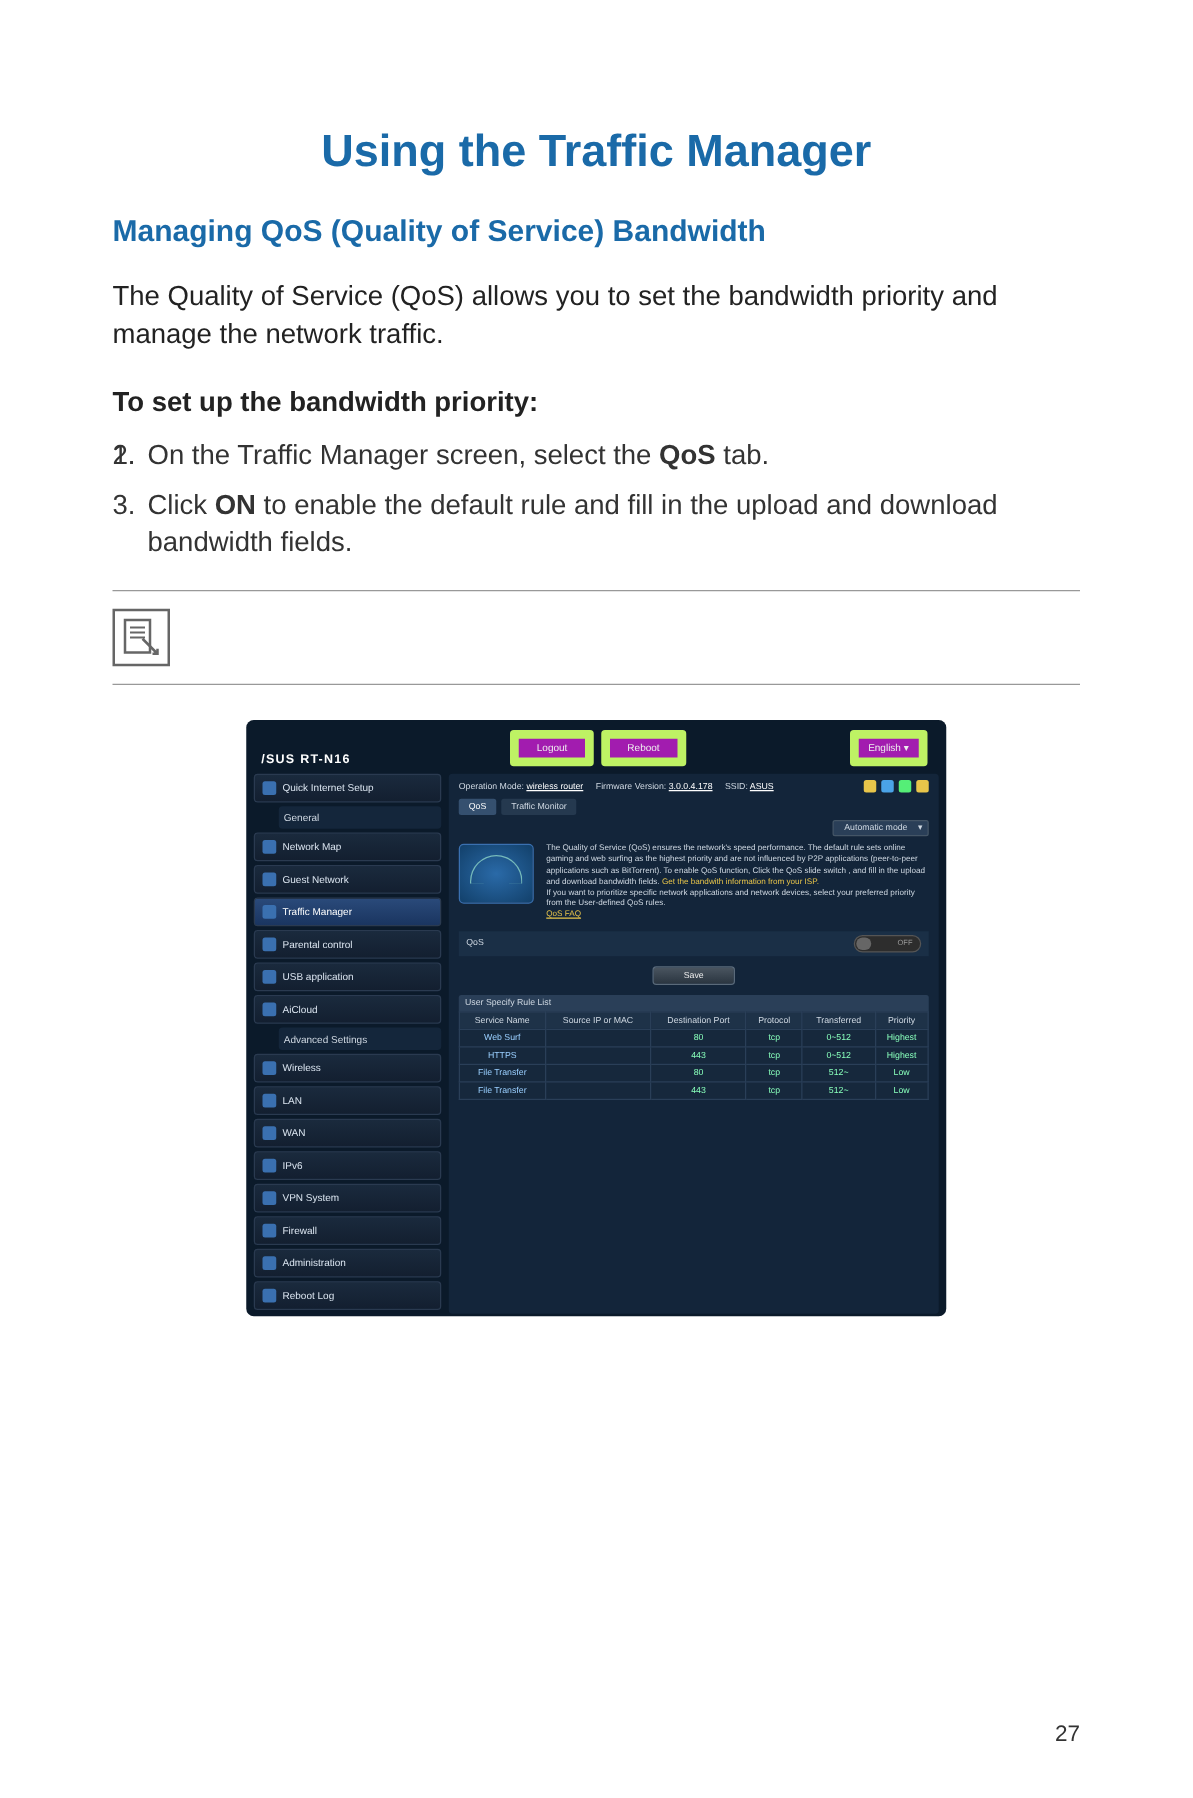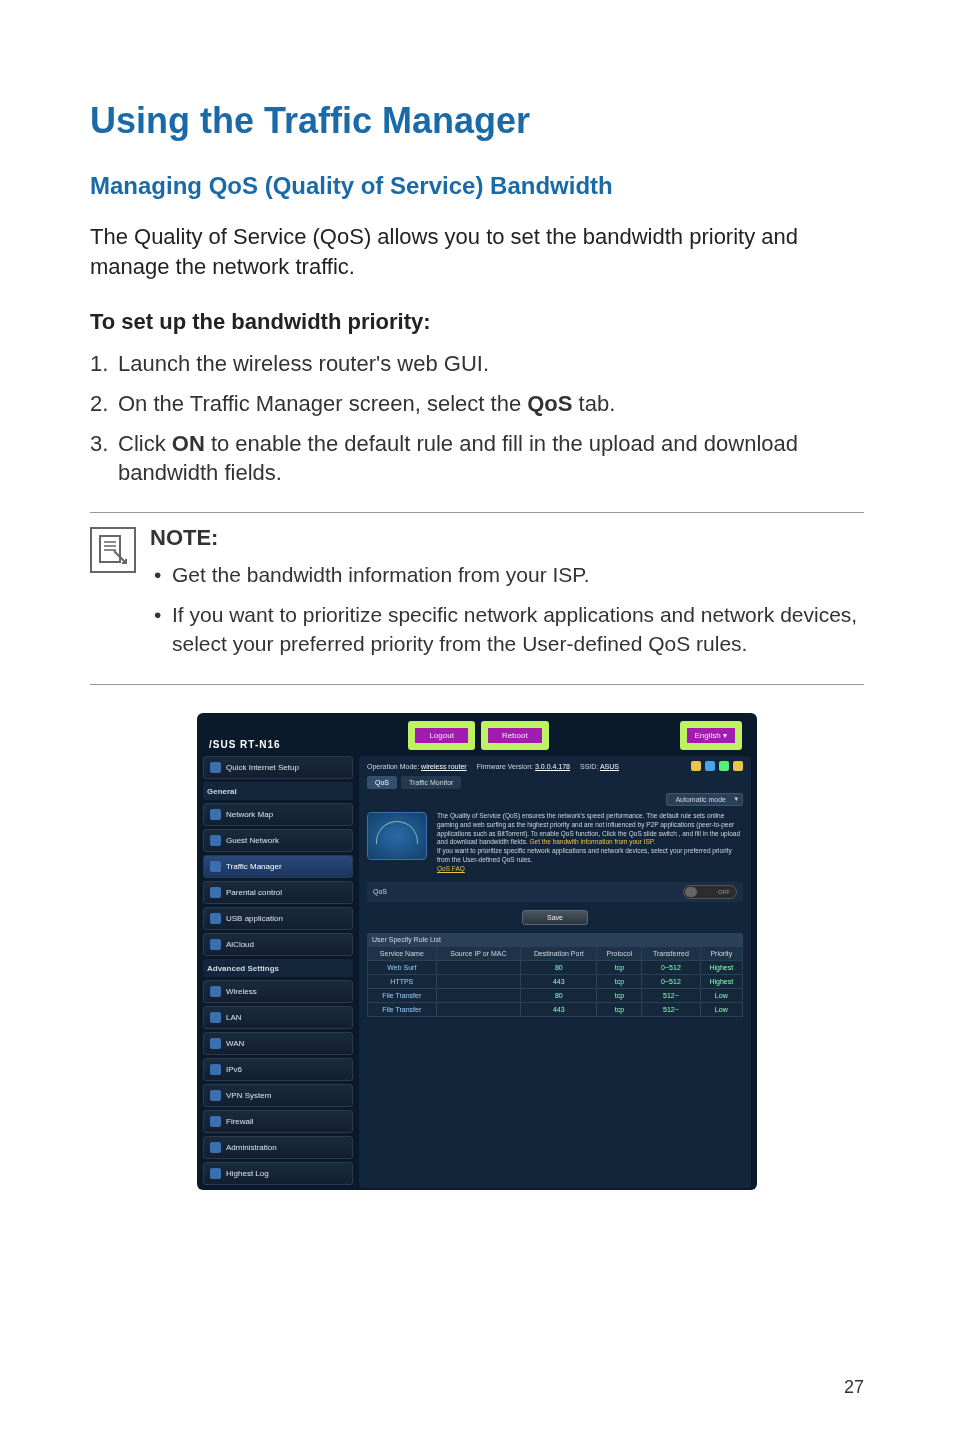--- a/index.html
+++ b/index.html
@@ -10,20 +10,21 @@
     background: #fff;
     padding: 100px 90px 40px 90px;
     color: #333;
     position: relative;
   }
   h1 {
     color: #1a6aa8;
     font-size: 36px;
     font-weight: bold;
     margin-bottom: 30px;
+    text-align: center;
   }
   h2 {
     color: #1a6aa8;
     font-size: 24px;
     font-weight: bold;
     margin-bottom: 22px;
   }
   .body-text {
     font-size: 22px;
     line-height: 1.35;
@@ -132,25 +133,26 @@
     display: flex;
     align-items: center;
     gap: 5px;
     color: #dbe5f0;
     font-size: 8px;
   }
   .side-item.active { background: linear-gradient(#2a4a7a, #1a3560); color: #fff; }
   .side-section {
     color: #cfd8e2;
     font-size: 8px;
-    font-weight: bold;
+    font-weight: normal;
     padding: 5px 4px 4px 4px;
     background: #14263b;
     border-radius: 3px;
     margin-bottom: 3px;
+    margin-left: 20px;
   }
   .side-ico { width: 11px; height: 11px; display: inline-block; background: #3a70b0; border-radius: 2px; flex-shrink:0; }
   .main {
     flex: 1;
     background: #13253a;
     border-radius: 3px;
     padding: 5px 8px;
     min-height: 380px;
   }
   .opline { font-size: 7px; color: #cfd8e2; margin-bottom: 5px; display:flex; gap:10px; align-items: center;}
@@ -263,21 +265,20 @@
 
 <h2>Managing QoS (Quality of Service) Bandwidth</h2>
 
 <p class="body-text">The Quality of Service (QoS) allows you to set the bandwidth priority and manage the network traffic.</p>
 
 <h3>To set up the bandwidth priority:</h3>
 
 <ol>
   <li>
     <span class="num">1.</span>
-    <span>Launch the wireless router's web GUI.</span>
   </li>
   <li>
     <span class="num">2.</span>
     <span>On the Traffic Manager screen, select the </span><span class="bold">QoS</span><span> tab.</span>
   </li>
   <li>
     <span class="num">3.</span>
     <span>Click </span><span class="bold">ON</span><span> to enable the default rule and fill in the upload and download bandwidth fields.</span>
   </li>
 </ol>
@@ -287,27 +288,20 @@
     <div class="box">
       <svg width="34" height="34" viewBox="0 0 34 34">
         <rect x="4" y="3" width="20" height="26" fill="none" stroke="#666" stroke-width="2"></rect>
         <line x1="8" y1="9" x2="20" y2="9" stroke="#666" stroke-width="1.5"></line>
         <line x1="8" y1="13" x2="20" y2="13" stroke="#666" stroke-width="1.5"></line>
         <line x1="8" y1="17" x2="20" y2="17" stroke="#666" stroke-width="1.5"></line>
         <path d="M 18 18 L 30 30 M 26 30 L 30 30 L 30 26" stroke="#666" stroke-width="2" fill="none"></path>
       </svg>
     </div>
   </div>
-  <div class="note-body">
-    <div class="note-title">NOTE:</div>
-    <ul>
-      <li>Get the bandwidth information from your ISP.</li>
-      <li>If you want to prioritize specific network applications and network devices, select your preferred priority from the User-defined QoS rules.</li>
-    </ul>
-  </div>
 </div>
 
 <div class="shot">
   <div class="shot-top">
     <span class="model">/SUS RT-N16</span>
     <span class="spacer"></span>
     <span class="shot-btn">Logout</span>
     <span class="shot-btn">Reboot</span>
     <span class="spacer"></span>
     <span class="shot-btn lang"><span>English</span> ▾</span>
@@ -367,21 +361,21 @@
       <div class="side-item">
           <span class="side-ico"></span>
           <span>Firewall</span>
         </div>
       <div class="side-item">
           <span class="side-ico"></span>
           <span>Administration</span>
         </div>
       <div class="side-item">
           <span class="side-ico"></span>
-          <span>Highest Log</span>
+          <span>Reboot Log</span>
         </div>
     </div>
     <div class="main">
       <div class="opline">
         <span><span>Operation Mode:</span> <span class="ul">wireless router</span></span>
         <span><span>Firmware Version:</span> <span class="ul">3.0.0.4.178</span></span>
         <span><span>SSID:</span> <span class="ul">ASUS</span></span>
         <span class="icorow">
           <span class="ic"></span>
           <span class="ic b"></span>

